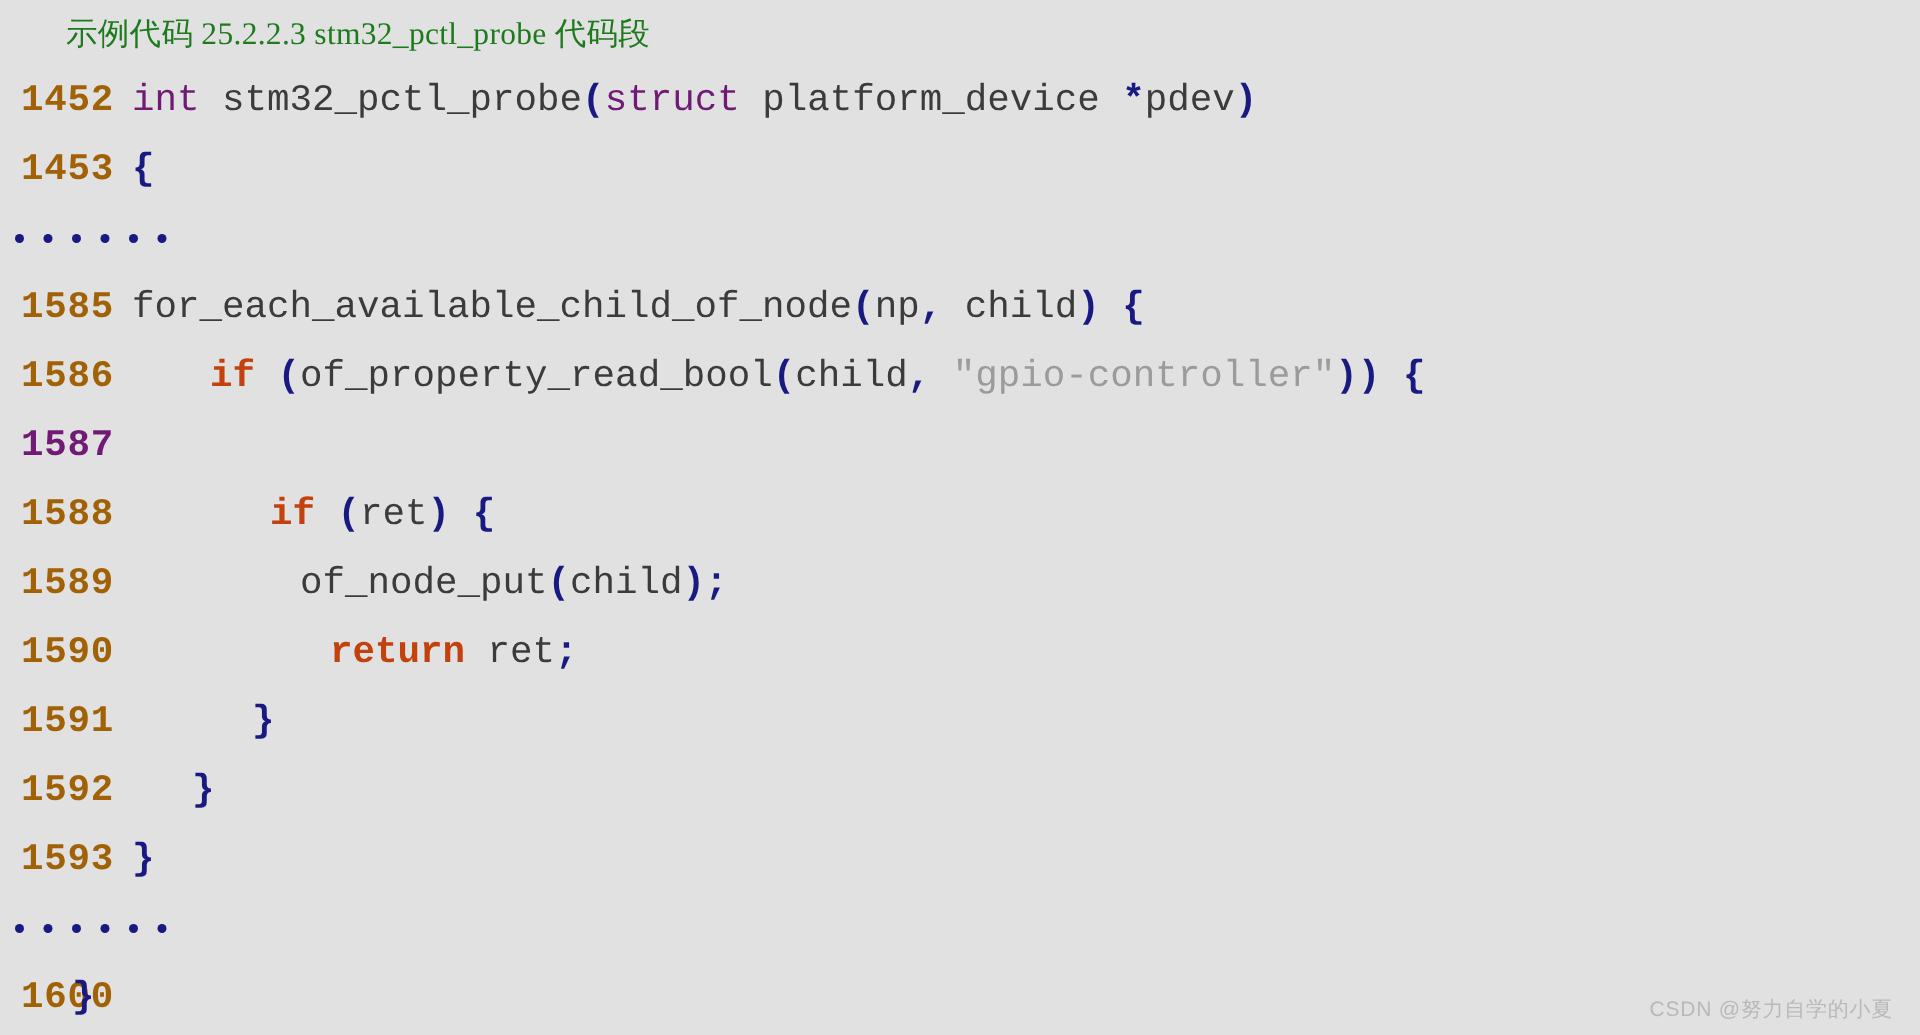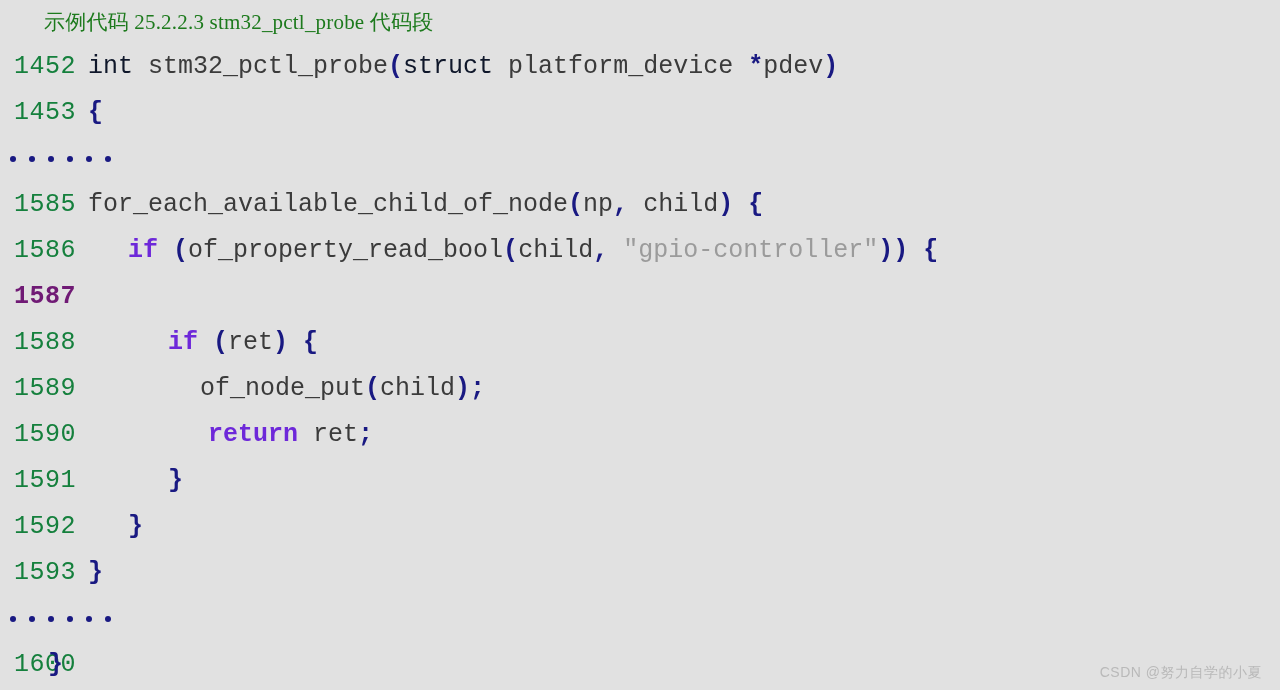--- a/index.html
+++ b/index.html
@@ -47,43 +47,44 @@
     height: 46px;
     line-height: 46px;
     white-space: pre;
     font-size: 25px;
     font-family: "Liberation Mono", "DejaVu Sans Mono", monospace;
   }
   .lineno {
     position: absolute;
     left: 14px;
     top: 0;
-    color: #15803d;
+    color: #a16207;
     font-size: 25px;
     letter-spacing: 0.5px;
+    font-weight: bold;
   }
   .row.hl .lineno {
     font-weight: bold;
     color: #701a75;
   }
   .code {
     position: absolute;
     left: 88px;
     top: 0;
     white-space: pre;
     color: #3b3b3b;
   }
   .row.hl .code {
     font-weight: bold;
     color: #000000;
   }
 
   
-  .kw      { color: #0f172a; }          
-  .kwb     { color: #6d28d9; font-weight: bold; }  
+  .kw      { color: #701a75; }          
+  .kwb     { color: #c2410c; font-weight: bold; margin-left: 12px; }  
   .punc    { color: #191982; font-weight: bold; }  
   .id      { color: #3b3b3b; }
   .str     { color: #9b9b9b; }
   .row.hl .id   { color: #000000; }
   .row.hl .punc { color: #101075; }
 
   
   .row.dots {
     height: 46px;
   }

